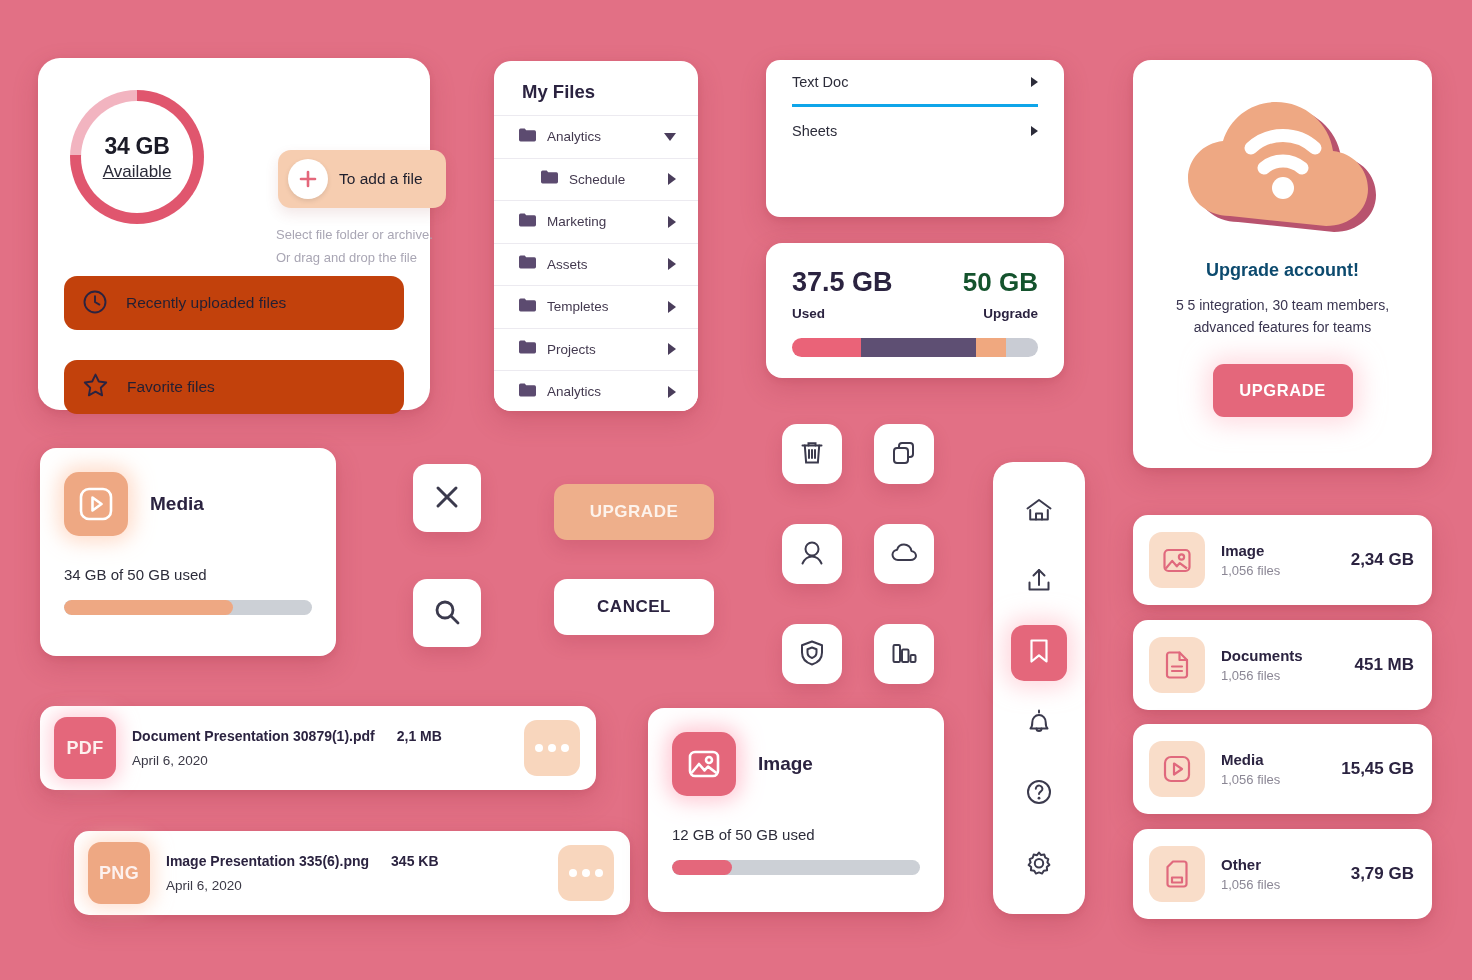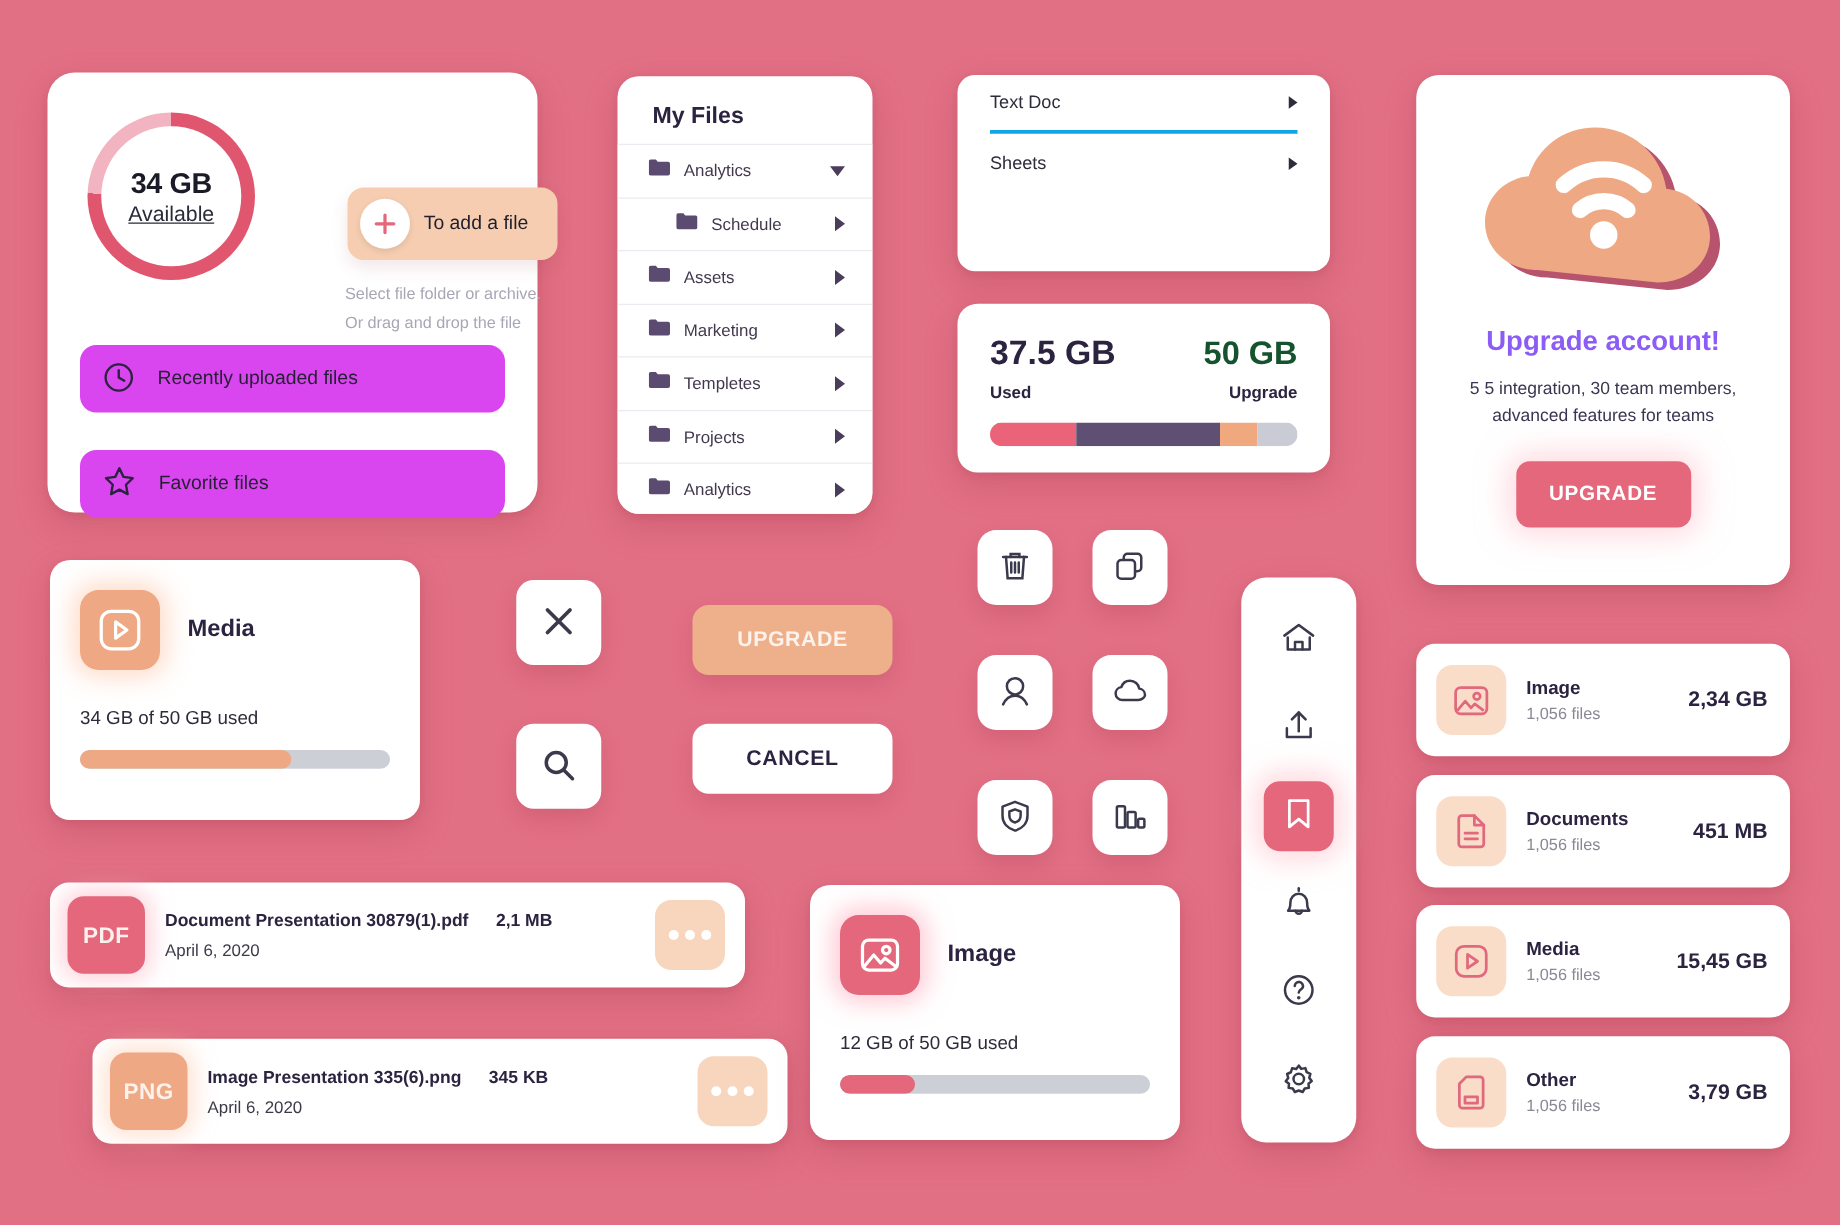--- a/index.html
+++ b/index.html
@@ -46,21 +46,21 @@
     box-shadow: 0 2px 5px rgba(0,0,0,.10);
   }
   .plus-circle svg { display: block; }
   .add-file-label { font-size: 15.5px; color: #1f1f2d; }
 
   .hint { left: 238px; width: 190px; font-size: 13px; color: #a9a6b4; line-height: 1.62; }
   #hint-1 { top: 166px; }
   #hint-2 { top: 189px; }
 
   .soft-row {
-    left: 26px; width: 340px; height: 54px; background: #d946ef;
+    left: 26px; width: 340px; height: 54px; background: #c2410c;
     border-radius: 13px; display: flex; align-items: center; gap: 18px;
     padding-left: 18px; border: none;
   }
   #row-recent { top: 218px; }
   #row-favorite { top: 302px; }
   .soft-row-label { font-size: 15.5px; color: #241f33; }
 
   
   #panel-myfiles { left: 494px; top: 61px; width: 204px; height: 350px; border-radius: 17px; overflow: hidden; }
   .myfiles-title { padding: 20px 0 12px 28px; font-size: 18.5px; font-weight: bold; color: #2b2340; }
@@ -92,21 +92,21 @@
   .meter-cap { font-size: 13.5px; font-weight: bold; color: #2b2340; }
   .meter-bar { margin-top: 17px; height: 19px; border-radius: 10px; display: flex; overflow: hidden; }
   .seg-a { background: #ea6378; }
   .seg-b { background: #5e4f73; }
   .seg-c { background: #f0a87f; }
   .seg-d { background: #c9ccd4; }
 
   
   #panel-upgrade { left: 1133px; top: 60px; width: 299px; height: 408px; border-radius: 18px; text-align: center; }
   .cloud-art { margin: 34px auto 0; width: 230px; height: 150px; position: relative; }
-  .upgrade-title { margin-top: 16px; font-size: 22px; font-weight: bold; color: #8b5cf6; text-align: center; }
+  .upgrade-title { margin-top: 16px; font-size: 18px; font-weight: bold; color: #0c4a6e; text-align: center; }
   .upgrade-desc { margin: 14px 30px 0; font-size: 14px; color: #3a3550; line-height: 1.55; }
   #upgrade-cta {
     margin: 26px auto 0; width: 140px; height: 53px; border: none;
     border-radius: 11px; background: #e4677b; color: #fff;
     font-size: 16.5px; font-weight: bold; letter-spacing: .6px;
     box-shadow: 0 0 24px 7px rgba(255,190,200,.55);
     font-family: "Liberation Sans", sans-serif;
   }
 
   
@@ -277,29 +277,29 @@
             <path d="M0 2.2A1.6 1.6 0 011.6.6h4.1l1.5 1.7h8.2A1.6 1.6 0 0117 3.9v7.9a1.6 1.6 0 01-1.6 1.6H1.6A1.6 1.6 0 010 11.8z" fill="#5c4b70"></path>
           </svg></span>
       <span class="folder-name">Schedule</span>
       <span class="tri tri-right"></span>
     </div>
 
     <div class="folder-row">
       <span><svg width="17" height="14" viewBox="0 0 17 14">
             <path d="M0 2.2A1.6 1.6 0 011.6.6h4.1l1.5 1.7h8.2A1.6 1.6 0 0117 3.9v7.9a1.6 1.6 0 01-1.6 1.6H1.6A1.6 1.6 0 010 11.8z" fill="#5c4b70"></path>
           </svg></span>
-      <span class="folder-name">Assets</span>
+      <span class="folder-name">Marketing</span>
       <span class="tri tri-right"></span>
     </div>
 
     <div class="folder-row">
       <span><svg width="17" height="14" viewBox="0 0 17 14">
             <path d="M0 2.2A1.6 1.6 0 011.6.6h4.1l1.5 1.7h8.2A1.6 1.6 0 0117 3.9v7.9a1.6 1.6 0 01-1.6 1.6H1.6A1.6 1.6 0 010 11.8z" fill="#5c4b70"></path>
           </svg></span>
-      <span class="folder-name">Marketing</span>
+      <span class="folder-name">Assets</span>
       <span class="tri tri-right"></span>
     </div>
 
     <div class="folder-row">
       <span><svg width="17" height="14" viewBox="0 0 17 14">
             <path d="M0 2.2A1.6 1.6 0 011.6.6h4.1l1.5 1.7h8.2A1.6 1.6 0 0117 3.9v7.9a1.6 1.6 0 01-1.6 1.6H1.6A1.6 1.6 0 010 11.8z" fill="#5c4b70"></path>
           </svg></span>
       <span class="folder-name">Templetes</span>
       <span class="tri tri-right"></span>
     </div>

